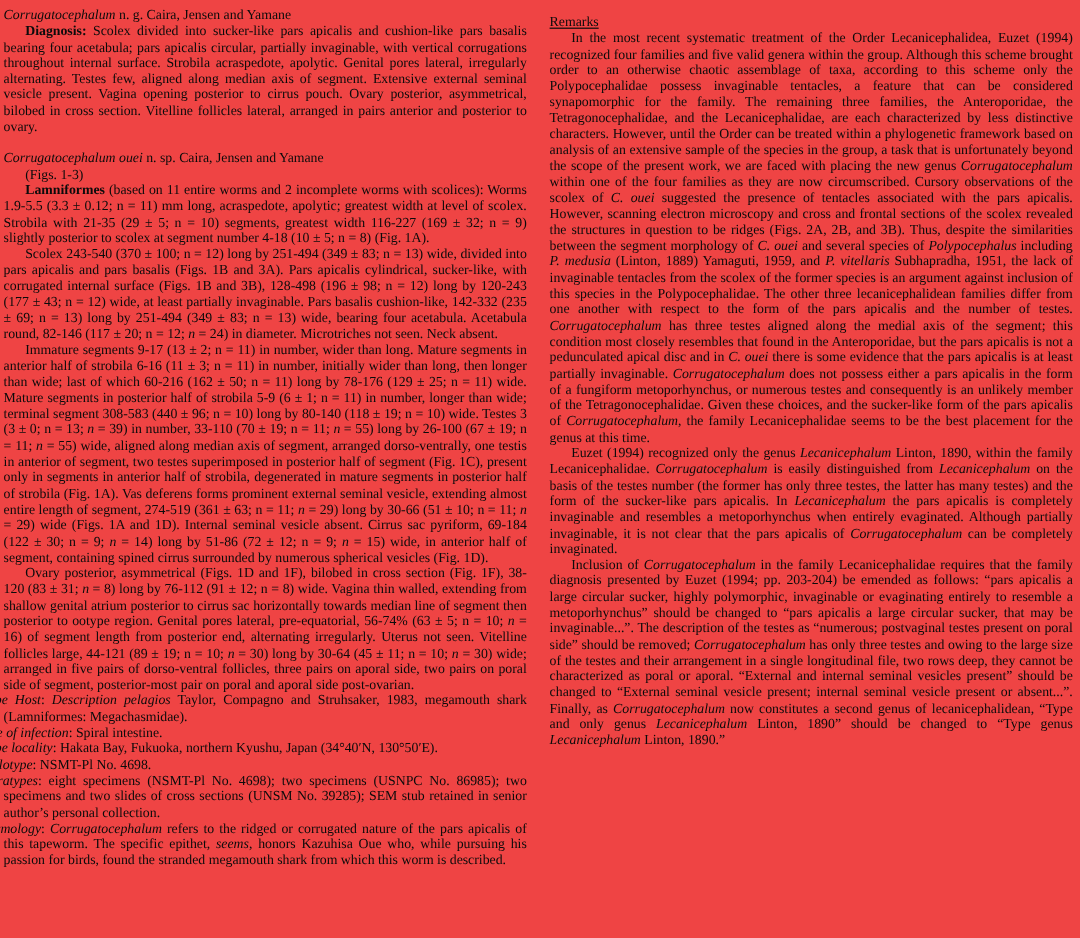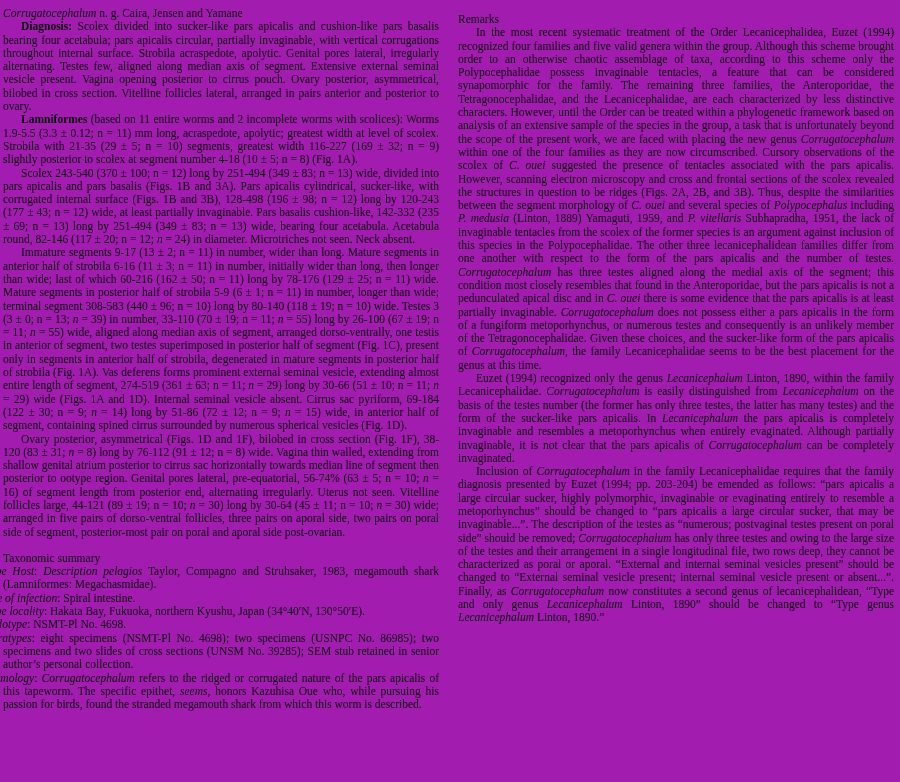--- a/index.html
+++ b/index.html
@@ -16,21 +16,21 @@
     line-height: 13.3px;
     color: #0b0b0b;
   }
   .page {
     box-sizing: border-box;
     width: 900px;
     height: 782px;
     padding: 7px 6px 0 3px;
     display: flex;
     gap: 19px;
-    background: #a21caf;
+    background: #ef4444;
   }
   .col {
     width: 436px;
     flex: 0 0 436px;
   }
   .col-right {
     padding-top: 6px;
   }
   .col p, .col h3 {
     margin: 0;
@@ -38,21 +38,21 @@
     font-size: 11.5px;
     font-weight: normal;
   }
   
   .b-heading, .b-heading-spaced, .b-section-heading {
     font-weight: bold;
     text-align: left;
   }
   .b-heading-spaced { margin-top: 13px !important; }
   .b-section-heading { margin-top: 13px !important; }
-  .col > .b-section-heading:first-child { margin-top: 0 !important; }
+  .col > .b-section-heading:first-child { margin-top: 0 !important; text-decoration: underline; }
   .b-para {
     text-align: justify;
     text-indent: 18px;
   }
   .b-figline {
     text-indent: 18px;
     text-align: left;
   }
   .b-hang {
     text-align: justify;
@@ -62,25 +62,26 @@
   b { font-weight: bold; }
   i { font-style: italic; }
 </style>
 </head>
 <body>
 
 <div class="page">
   <div class="col col-left">
       <h3 class="b-heading"><i>Corrugatocephalum</i> n. g. Caira, Jensen and Yamane</h3>
       <p class="b-para"><b>Diagnosis:</b> Scolex divided into sucker-like pars apicalis and cushion-like pars basalis bearing four acetabula; pars apicalis circular, partially invaginable, with vertical corrugations throughout internal surface. Strobila acraspedote, apolytic. Genital pores lateral, irregularly alternating. Testes few, aligned along median axis of segment. Extensive external seminal vesicle present. Vagina opening posterior to cirrus pouch. Ovary posterior, asymmetrical, bilobed in cross section. Vitelline follicles lateral, arranged in pairs anterior and posterior to ovary.</p>
+      <h3 class="b-heading-spaced"><i>Corrugatocephalum ouei</i> n. sp. Caira, Jensen and Yamane</h3>
+      <p class="b-figline">(Figs. 1-3)</p>
       <p class="b-para"><b>Lamniformes</b> (based on 11 entire worms and 2 incomplete worms with scolices): Worms 1.9-5.5 (3.3 ± 0.12; n = 11) mm long, acraspedote, apolytic; greatest width at level of scolex. Strobila with 21-35 (29 ± 5; n = 10) segments, greatest width 116-227 (169 ± 32; n = 9) slightly posterior to scolex at segment number 4-18 (10 ± 5; n = 8) (Fig. 1A).</p>
       <p class="b-para">Scolex 243-540 (370 ± 100; n = 12) long by 251-494 (349 ± 83; n = 13) wide, divided into pars apicalis and pars basalis (Figs. 1B and 3A). Pars apicalis cylindrical, sucker-like, with corrugated internal surface (Figs. 1B and 3B), 128-498 (196 ± 98; n = 12) long by 120-243 (177 ± 43; n = 12) wide, at least partially invaginable. Pars basalis cushion-like, 142-332 (235 ± 69; n = 13) long by 251-494 (349 ± 83; n = 13) wide, bearing four acetabula. Acetabula round, 82-146 (117 ± 20; n = 12; <i>n</i> = 24) in diameter. Microtriches not seen. Neck absent.</p>
       <p class="b-para">Immature segments 9-17 (13 ± 2; n = 11) in number, wider than long. Mature segments in anterior half of strobila 6-16 (11 ± 3; n = 11) in number, initially wider than long, then longer than wide; last of which 60-216 (162 ± 50; n = 11) long by 78-176 (129 ± 25; n = 11) wide. Mature segments in posterior half of strobila 5-9 (6 ± 1; n = 11) in number, longer than wide; terminal segment 308-583 (440 ± 96; n = 10) long by 80-140 (118 ± 19; n = 10) wide. Testes 3 (3 ± 0; n = 13; <i>n</i> = 39) in number, 33-110 (70 ± 19; n = 11; <i>n</i> = 55) long by 26-100 (67 ± 19; n = 11; <i>n</i> = 55) wide, aligned along median axis of segment, arranged dorso-ventrally, one testis in anterior of segment, two testes superimposed in posterior half of segment (Fig. 1C), present only in segments in anterior half of strobila, degenerated in mature segments in posterior half of strobila (Fig. 1A). Vas deferens forms prominent external seminal vesicle, extending almost entire length of segment, 274-519 (361 ± 63; n = 11; <i>n</i> = 29) long by 30-66 (51 ± 10; n = 11; <i>n</i> = 29) wide (Figs. 1A and 1D). Internal seminal vesicle absent. Cirrus sac pyriform, 69-184 (122 ± 30; n = 9; <i>n</i> = 14) long by 51-86 (72 ± 12; n = 9; <i>n</i> = 15) wide, in anterior half of segment, containing spined cirrus surrounded by numerous spherical vesicles (Fig. 1D).</p>
       <p class="b-para">Ovary posterior, asymmetrical (Figs. 1D and 1F), bilobed in cross section (Fig. 1F), 38-120 (83 ± 31; <i>n</i> = 8) long by 76-112 (91 ± 12; n = 8) wide. Vagina thin walled, extending from shallow genital atrium posterior to cirrus sac horizontally towards median line of segment then posterior to ootype region. Genital pores lateral, pre-equatorial, 56-74% (63 ± 5; n = 10; <i>n</i> = 16) of segment length from posterior end, alternating irregularly. Uterus not seen. Vitelline follicles large, 44-121 (89 ± 19; n = 10; <i>n</i> = 30) long by 30-64 (45 ± 11; n = 10; <i>n</i> = 30) wide; arranged in five pairs of dorso-ventral follicles, three pairs on aporal side, two pairs on poral side of segment, posterior-most pair on poral and aporal side post-ovarian.</p>
-      <h3 class="b-section-heading">Taxonomic summary</h3>
       <p class="b-hang"><i>Type Host</i>: <i>Description pelagios</i> Taylor, Compagno and Struhsaker, 1983,  megamouth shark (Lamniformes: Megachasmidae).</p>
       <p class="b-hang"><i>Site of infection</i>: Spiral intestine.</p>
       <p class="b-hang"><i>Type locality</i>: Hakata Bay, Fukuoka, northern Kyushu, Japan (34°40′N, 130°50′E).</p>
       <p class="b-hang"><i>Holotype</i>: NSMT-Pl No. 4698.</p>
       <p class="b-hang"><i>Paratypes</i>: eight specimens (NSMT-Pl No. 4698); two specimens (USNPC No. 86985); two specimens and two slides of cross sections (UNSM No. 39285); SEM stub retained in senior author’s personal collection.</p>
       <p class="b-hang"><i>Etymology</i>: <i>Corrugatocephalum</i> refers to the ridged or corrugated nature of the  pars apicalis of this tapeworm. The specific epithet, <i>seems</i>, honors Kazuhisa Oue who, while pursuing his passion for birds, found the stranded megamouth shark from which this worm is described.</p>
     </div>
   <div class="col col-right">
       <h3 class="b-section-heading">Remarks</h3>
       <p class="b-para">In the most recent systematic treatment of the Order Lecanicephalidea, Euzet (1994) recognized four families and five valid genera within the group. Although this scheme brought order to an otherwise chaotic assemblage of taxa, according to this scheme only the Polypocephalidae possess invaginable tentacles, a feature that can be considered synapomorphic for the family. The remaining three families, the Anteroporidae, the Tetragonocephalidae, and the Lecanicephalidae, are each characterized by less distinctive characters. However, until the Order can be treated within a phylogenetic framework based on analysis of an extensive sample of the species in the group, a task that is unfortunately beyond the scope of the present work, we are faced with placing the new genus <i>Corrugatocephalum</i> within one of the four families as they are now circumscribed. Cursory observations of the scolex of <i>C. ouei</i> suggested the presence of tentacles associated with the pars apicalis. However, scanning electron microscopy and cross and frontal sections of the scolex revealed the structures in question to be ridges (Figs. 2A, 2B, and 3B). Thus, despite the similarities between the segment morphology of <i>C. ouei</i> and several species of <i>Polypocephalus</i> including <i>P. medusia</i> (Linton, 1889) Yamaguti, 1959, and <i>P. vitellaris</i> Subhapradha, 1951, the lack of invaginable tentacles from the scolex of the former species is an argument against inclusion of this species in the Polypocephalidae. The other three lecanicephalidean families differ from one another with respect to the form of the pars apicalis and the number of testes. <i>Corrugatocephalum</i> has three testes aligned along the medial axis of the segment; this condition most closely resembles that found in the Anteroporidae, but the pars apicalis is not a pedunculated apical disc and in <i>C. ouei</i> there is some evidence that the pars apicalis is at least partially invaginable. <i>Corrugatocephalum</i> does not possess either a pars apicalis in the form of a fungiform metoporhynchus, or numerous testes and consequently is an unlikely member of the Tetragonocephalidae. Given these choices, and the sucker-like form of the pars apicalis of <i>Corrugatocephalum</i>, the family Lecanicephalidae seems to be the best placement for the genus at this time.</p>

